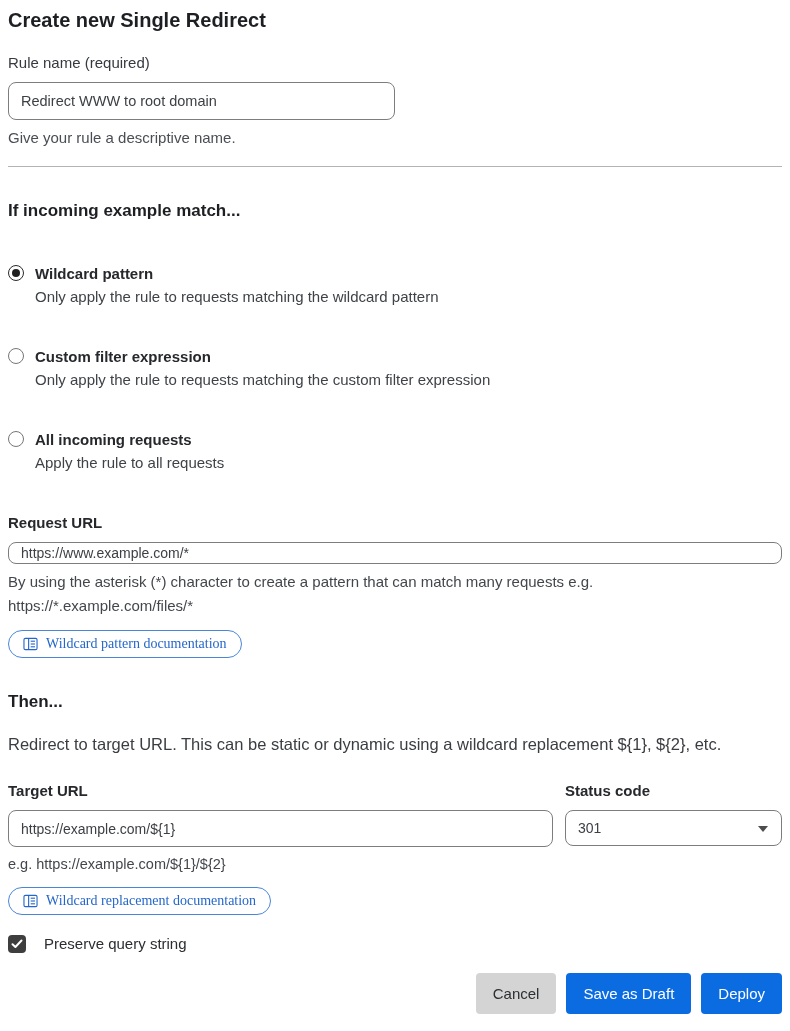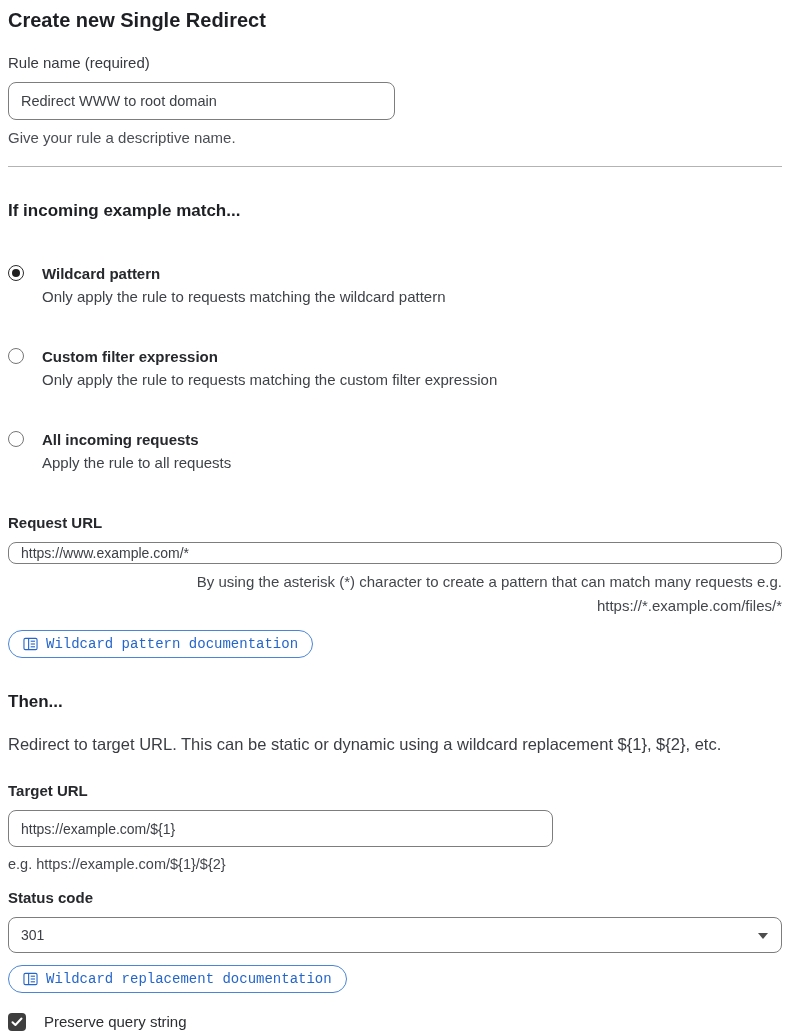--- a/index.html
+++ b/index.html
@@ -54,21 +54,21 @@
     font-size: 17px;
     line-height: 23px;
     font-weight: 700;
     color: #1d1f23;
   }
   
   .radio-group { margin-top: 40px; }
   .radio-option {
     display: flex;
     align-items: flex-start;
-    gap: 18px;
+    gap: 11px;
     margin-bottom: 37px;
     margin-top: 7px;
   }
   .radio-option:last-child { margin-bottom: 0; }
   .radio {
     flex: 0 0 auto;
     width: 16px; height: 16px;
     margin-top: 3px;
     border: 1px solid #767676;
     border-radius: 50%;
@@ -91,49 +91,48 @@
   .radio-desc { color: #3f4348; }
   .bold-label {
     display: block;
     margin-top: 38px;
     font-size: 15px;
     line-height: 22px;
     font-weight: 700;
     color: #26282c;
   }
   .text-input.full { width: 774px; height: 22px; font-size: 14px; }
-  .url-help { margin-top: 6px; font-size: 15px; line-height: 24px; color: #43474c; text-align: right; }
+  .url-help { margin-top: 6px; font-size: 15px; line-height: 24px; color: #43474c; }
   
   .doc-pill {
     margin-top: 12px;
     display: inline-flex;
     align-items: center;
     gap: 8px;
     height: 28px;
     padding: 0 14px;
     background: #fff;
     border: 1px solid #4a86d8;
     border-radius: 15px;
     color: #2566cb;
-    font-family: Liberation Mono, monospace;
+    font-family: Liberation Serif, serif;
     font-size: 14px;
     cursor: pointer;
   }
   .doc-pill svg { display: block; }
   .then-desc {
     margin-top: 20px;
     font-size: 16.5px;
     line-height: 23px;
     color: #3a3d42;
   }
   .target-row {
     display: flex;
     gap: 12px;
     margin-top: 24px;
-    flex-direction: column;
   }
   .target-col { width: 545px; }
   .status-col { flex: 1; }
   .target-row .bold-label { margin-top: 0; }
   .target-row .text-input { width: 100%; height: 37px; font-size: 14px; }
   .select-box {
     position: relative;
     margin-top: 8px;
     height: 36px;
     width: 100%;

